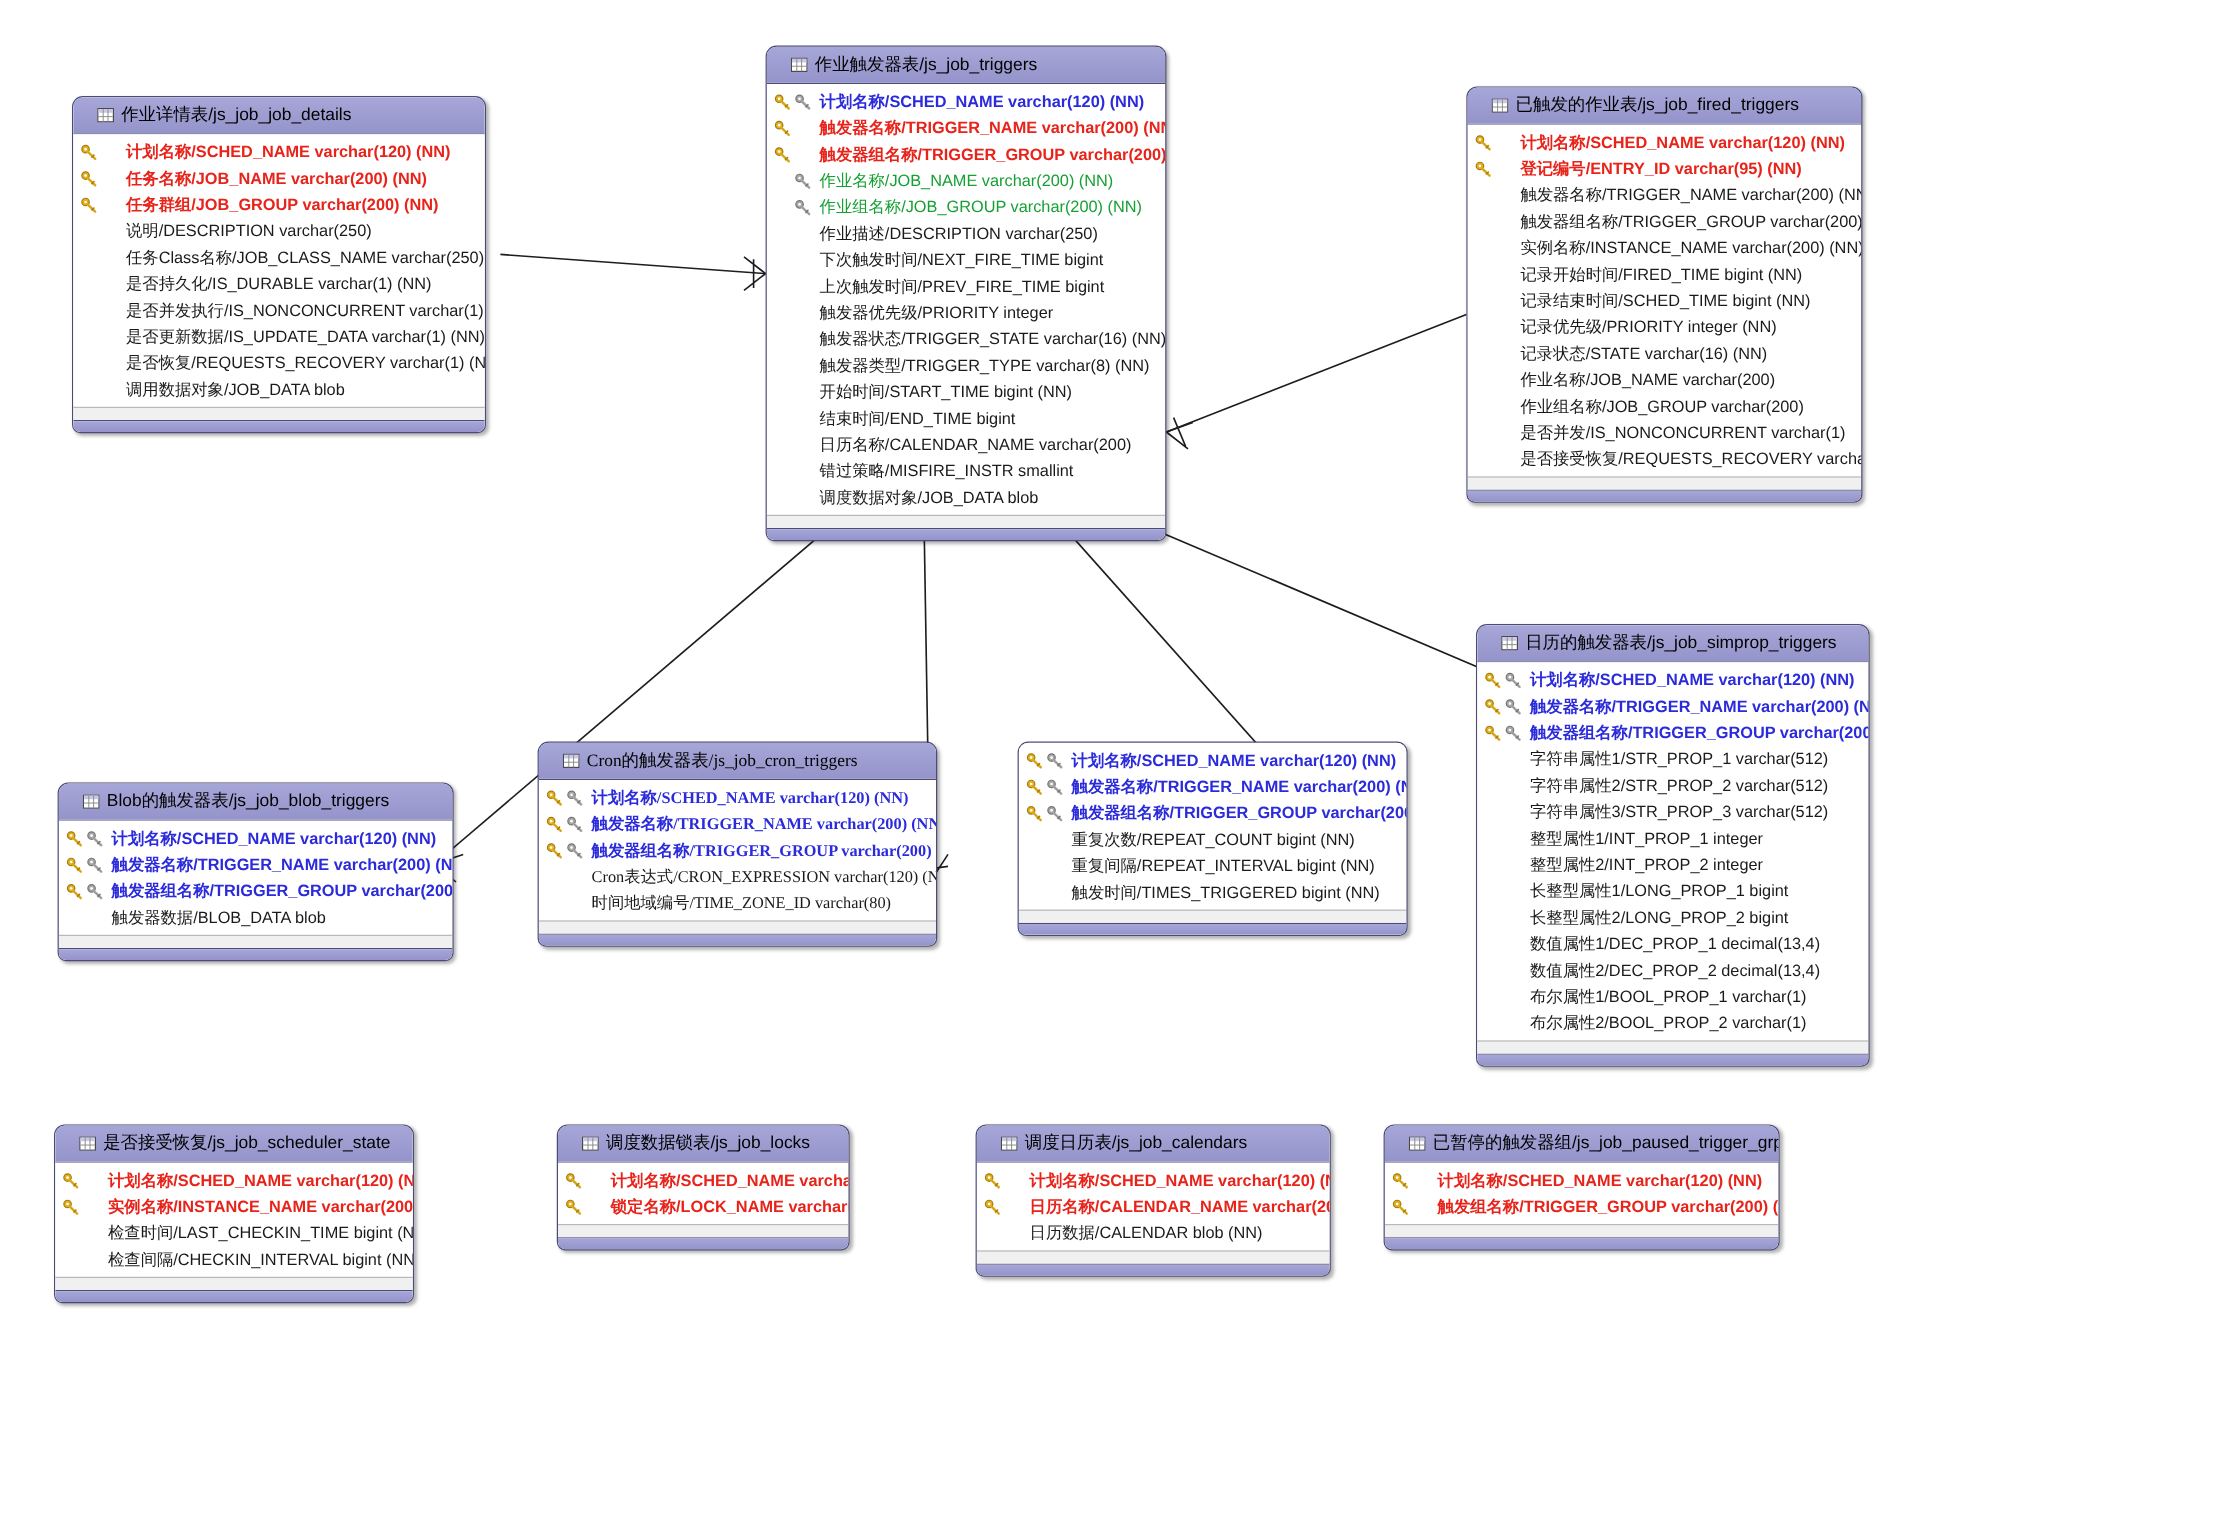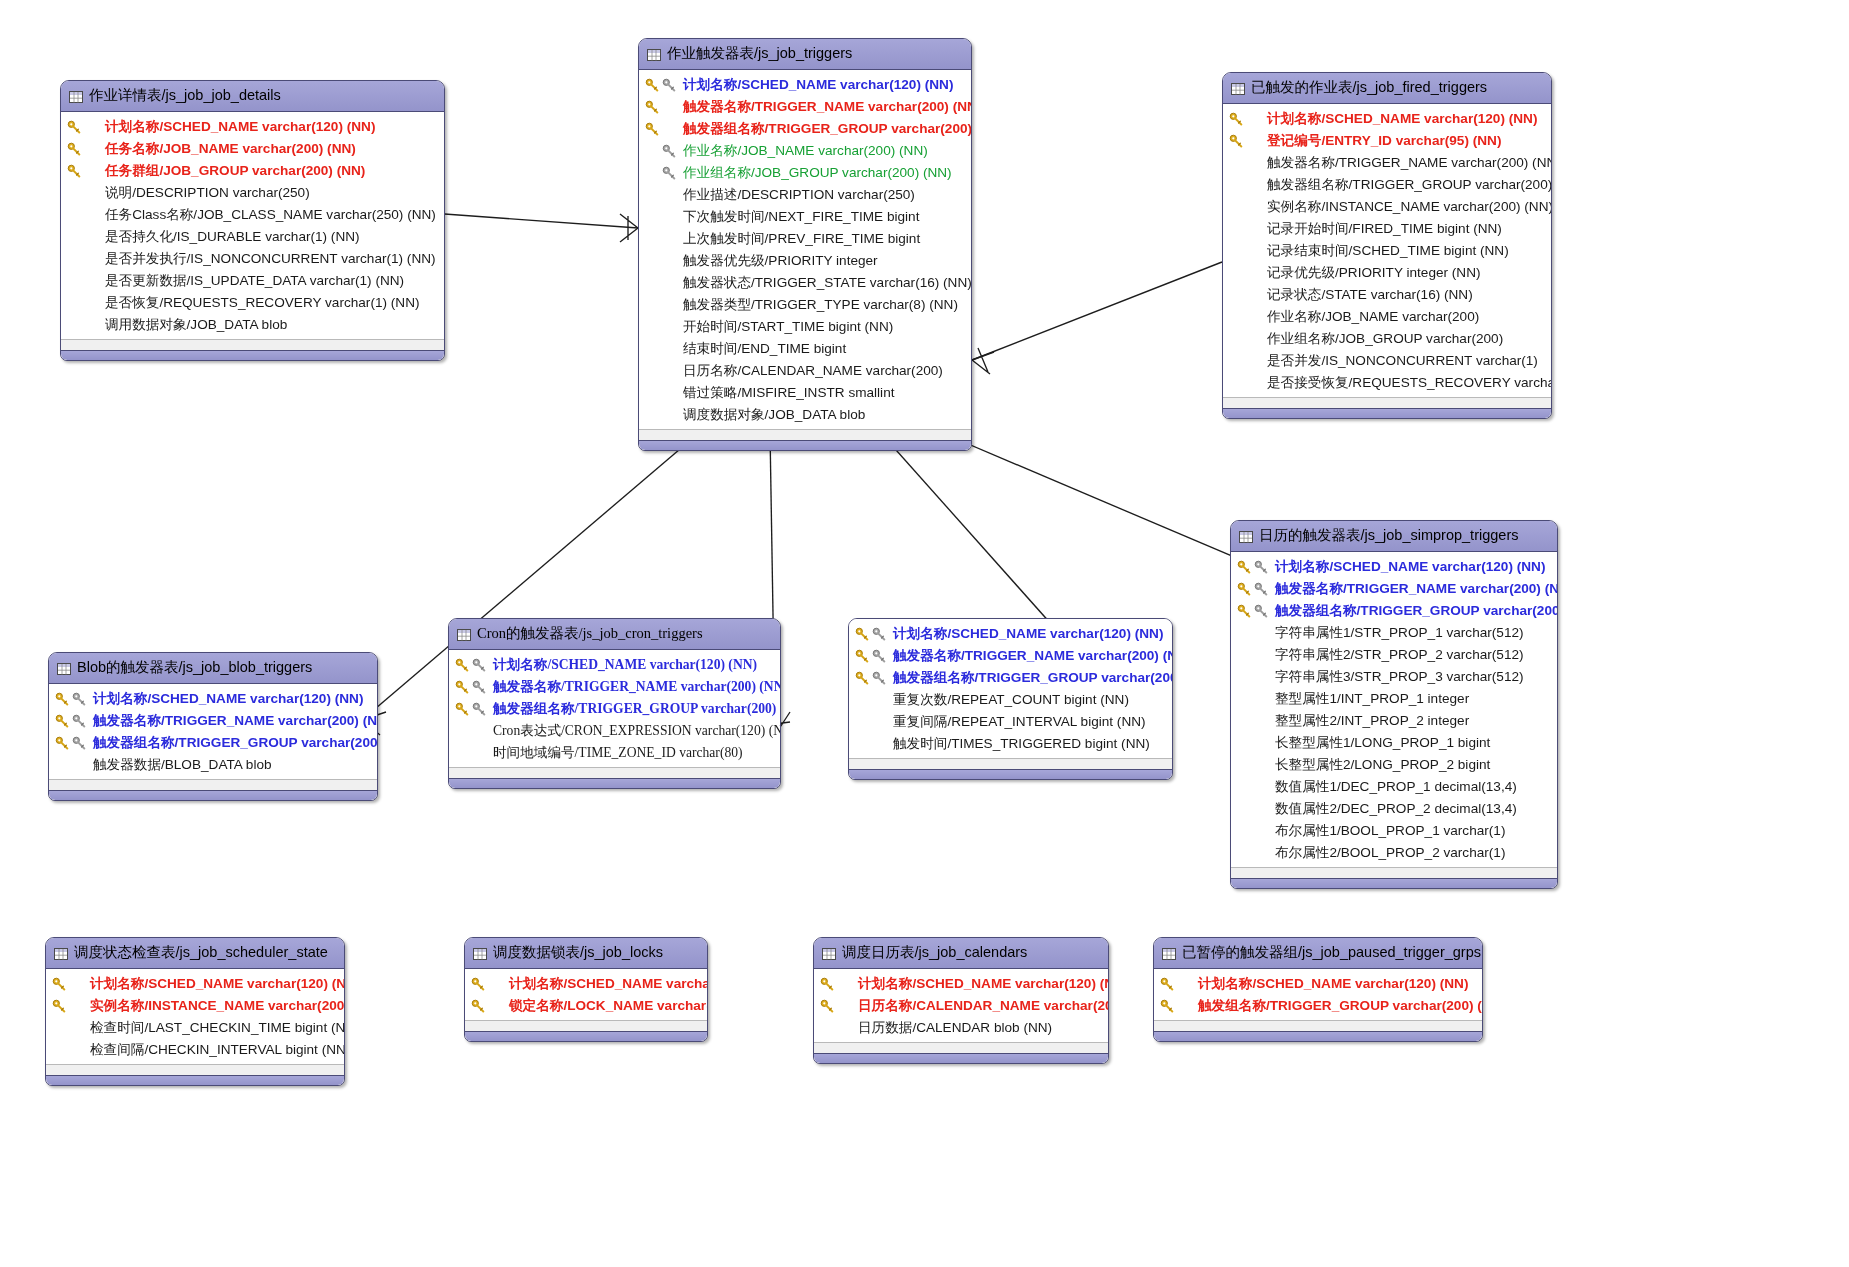--- a/index.html
+++ b/index.html
@@ -36,21 +36,21 @@
     border-radius: 9px 9px 7px 7px;
     box-shadow: 2px 2px 3px rgba(0,0,0,0.30);
     box-sizing: border-box;
     overflow: hidden;
   }
   .entity-title {
     background: #9b9bd0;
     background: linear-gradient(to bottom, #a6a6d8 0%, #9494cb 100%);
     border-bottom: 1px solid #4b4b77;
     border-radius: 7px 7px 0 0;
-    padding: 5px 8px 6px 8px;
+    padding: 5px 8px 6px 20px;
     font-size: 14.5px;
     color: #000000;
     display: flex;
     align-items: center;
     gap: 7px;
     white-space: nowrap;
   }
   .tbl-icon {
     display: inline-block;
     width: 13px;
@@ -119,21 +119,21 @@
 
       <path d="M 880 432 L 1150 735"></path>
       <path d="M 1150 735 L 1126 722 M 1150 735 L 1140 712 M 1122 712 L 1146 731"></path>
 
       <path d="M 940 432 L 1460 653"></path>
       <path d="M 1460 653 L 1436 645 M 1460 653 L 1438 666 M 1442 638 L 1452 664"></path>
     </g>
   </svg>
 
   <div id="entities-host">
-      <div class="entity" style="left: 60px; top: 80px; width: 385px;">
+      <div class="entity" style="left: 60px; top: 80px; width: 345px;">
         <div class="entity-title">
           <span class="tbl-icon"><svg width="14" height="12" viewBox="0 0 14 12" xmlns="http://www.w3.org/2000/svg">
               <rect x="0.5" y="0.5" width="13" height="11" fill="#ffffff" stroke="#4a4a4a" stroke-width="1"></rect>
               <rect x="1" y="1" width="12" height="3" fill="#c9c9e6"></rect>
               <line x1="1" y1="7.2" x2="13" y2="7.2" stroke="#8a8a8a" stroke-width="0.8"></line>
               <line x1="5" y1="1" x2="5" y2="11.5" stroke="#8a8a8a" stroke-width="0.8"></line>
               <line x1="9" y1="1" x2="9" y2="11.5" stroke="#8a8a8a" stroke-width="0.8"></line>
             </svg></span>
           <span>作业详情表/js_job_job_details</span>
         </div>
@@ -850,21 +850,21 @@
       </div>
       <div class="entity" style="left: 45px; top: 937px; width: 300px;">
         <div class="entity-title">
           <span class="tbl-icon"><svg width="14" height="12" viewBox="0 0 14 12" xmlns="http://www.w3.org/2000/svg">
               <rect x="0.5" y="0.5" width="13" height="11" fill="#ffffff" stroke="#4a4a4a" stroke-width="1"></rect>
               <rect x="1" y="1" width="12" height="3" fill="#c9c9e6"></rect>
               <line x1="1" y1="7.2" x2="13" y2="7.2" stroke="#8a8a8a" stroke-width="0.8"></line>
               <line x1="5" y1="1" x2="5" y2="11.5" stroke="#8a8a8a" stroke-width="0.8"></line>
               <line x1="9" y1="1" x2="9" y2="11.5" stroke="#8a8a8a" stroke-width="0.8"></line>
             </svg></span>
-          <span>调度状态检查表/js_job_scheduler_state</span>
+          <span>是否接受恢复/js_job_scheduler_state</span>
         </div>
         <div class="entity-body">
           <div class="attr">
             <span class="keyslot">
               <svg class="keyicon" width="15" height="14" viewBox="0 0 15 14" xmlns="http://www.w3.org/2000/svg">
                 <circle cx="4.3" cy="4.3" r="3.1" fill="#e0b020" stroke="#a97c08" stroke-width="1"></circle>
                 <circle cx="4.3" cy="4.3" r="1.1" fill="#ffffff"></circle>
                 <path d="M6.3 6.6 L12.3 12.4" stroke="#e0b020" stroke-width="2.1" stroke-linecap="round"></path>
                 <path d="M6.3 6.6 L12.3 12.4" stroke="#a97c08" stroke-width="0.6" stroke-linecap="round" opacity="0.55"></path>
                 <path d="M9.6 11.0 L11.3 9.3" stroke="#a97c08" stroke-width="1.3" stroke-linecap="round"></path>

